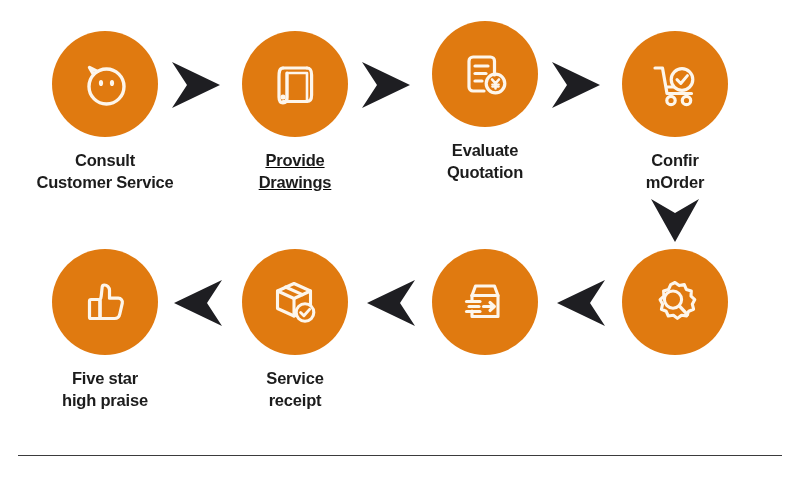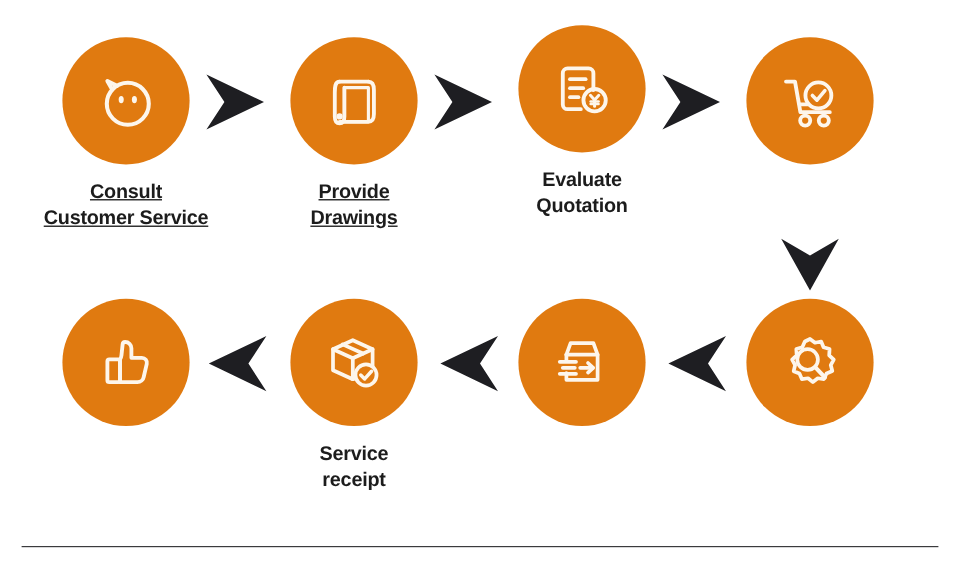--- a/index.html
+++ b/index.html
@@ -67,21 +67,21 @@
     width: 764px;
     height: 0;
     border-top: 1.6px solid #3b3b3d;
   }
 </style>
 </head>
 <body>
 
 <div id="flow-canvas">
 
-  <div class="step" style="left:15px; top:31px;text-decoration:underline;">
+  <div class="step" style="left:15px; top:31px;">
     <div class="step-circle">
       <span>
         <svg width="56" height="56" viewBox="0 0 56 56" fill="none" stroke="#fdf6ec" stroke-width="3.4" stroke-linecap="round" stroke-linejoin="round">
           <circle cx="29.5" cy="30.5" r="17.5"></circle>
           <path d="M16.5 18.5 L12.5 11.5 L20.5 15.5"></path>
           <ellipse cx="24" cy="27" rx="2.1" ry="3.1" fill="#fdf6ec" stroke="none"></ellipse>
           <ellipse cx="35" cy="27" rx="2.1" ry="3.1" fill="#fdf6ec" stroke="none"></ellipse>
         </svg>
       </span>
     </div>
@@ -149,20 +149,22 @@
         <svg width="56" height="54" viewBox="0 0 56 54" fill="none" stroke="#fdf6ec" stroke-width="3.2" stroke-linecap="round" stroke-linejoin="round">
           <path d="M8 11 H15.5 L20 36.5 H44.5"></path>
           <path d="M20 30 H26"></path>
           <circle cx="24" cy="43.5" r="4.2"></circle>
           <circle cx="39.5" cy="43.5" r="4.2"></circle>
           <circle cx="35" cy="22.5" r="10.8"></circle>
           <path d="M30 22.6 L33.8 26.5 L40.4 18.6" stroke-width="3"></path>
         </svg>
       </span>
     </div>
+    <div class="step-label">Confir
+mOrder</div>
   </div>
 
   <div class="arrow" style="left:648px; top:196px;">
     <svg width="54" height="48" viewBox="0 0 54 48">
       <path d="M3 3 L27 46 L51 3 L27 17 Z" fill="#1e1e22"></path>
     </svg>
   </div>
 
   <div class="step" style="left:585px; top:249px;">
     <div class="step-circle">
@@ -230,17 +232,19 @@
 
   <div class="step" style="left:15px; top:249px;">
     <div class="step-circle">
       <span>
         <svg width="54" height="54" viewBox="0 0 54 54" fill="none" stroke="#fdf6ec" stroke-width="3.2" stroke-linecap="round" stroke-linejoin="round">
           <path d="M22 24.5 L22 43.5 H36.5 C39.2 43.5 41.3 41.6 41.8 39 L44.3 28.2 C44.9 25.6 43 23.2 40.3 23.2 H31.5 V15.2 C31.5 12.3 29.2 10 26.3 10 C25.2 10 24.3 10.8 24.2 11.9 L23.2 21.2 C23.1 22.5 22.7 23.7 22 24.5 Z"></path>
           <rect x="11.5" y="24.5" width="10.5" height="19" rx="1.6"></rect>
         </svg>
       </span>
     </div>
+    <div class="step-label">Five star
+high praise</div>
   </div>
 
   <div id="bottom-divider"></div>
 
 </div>
 
 </body></html>

